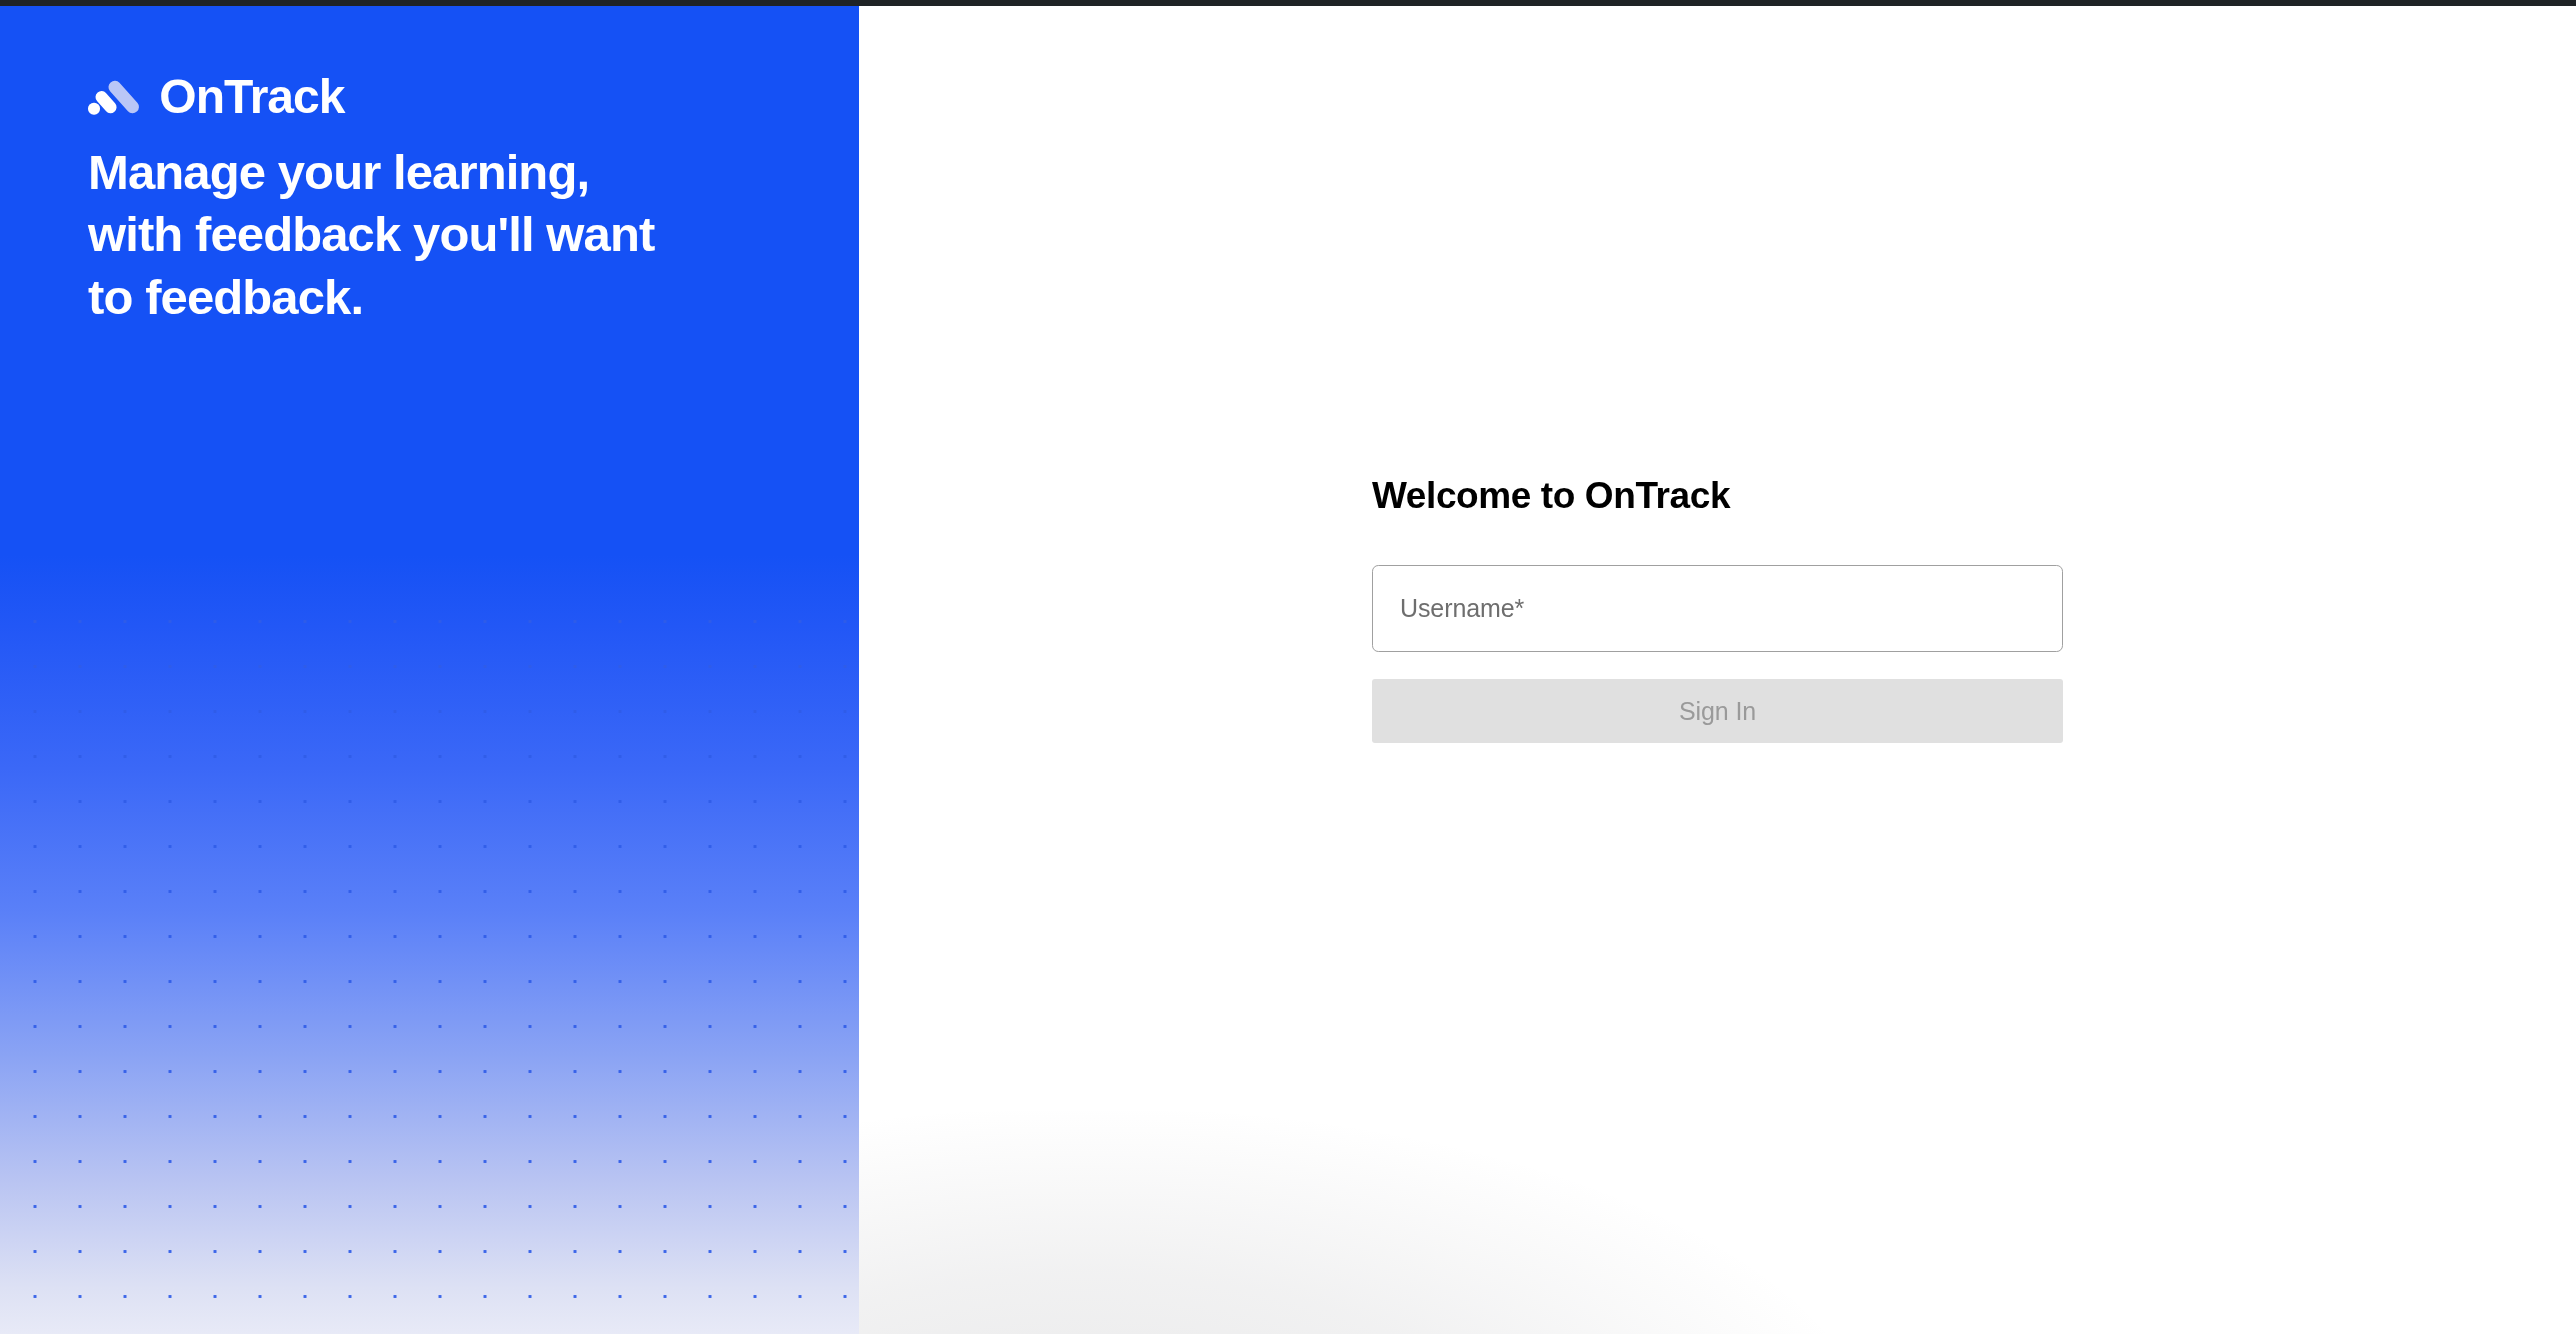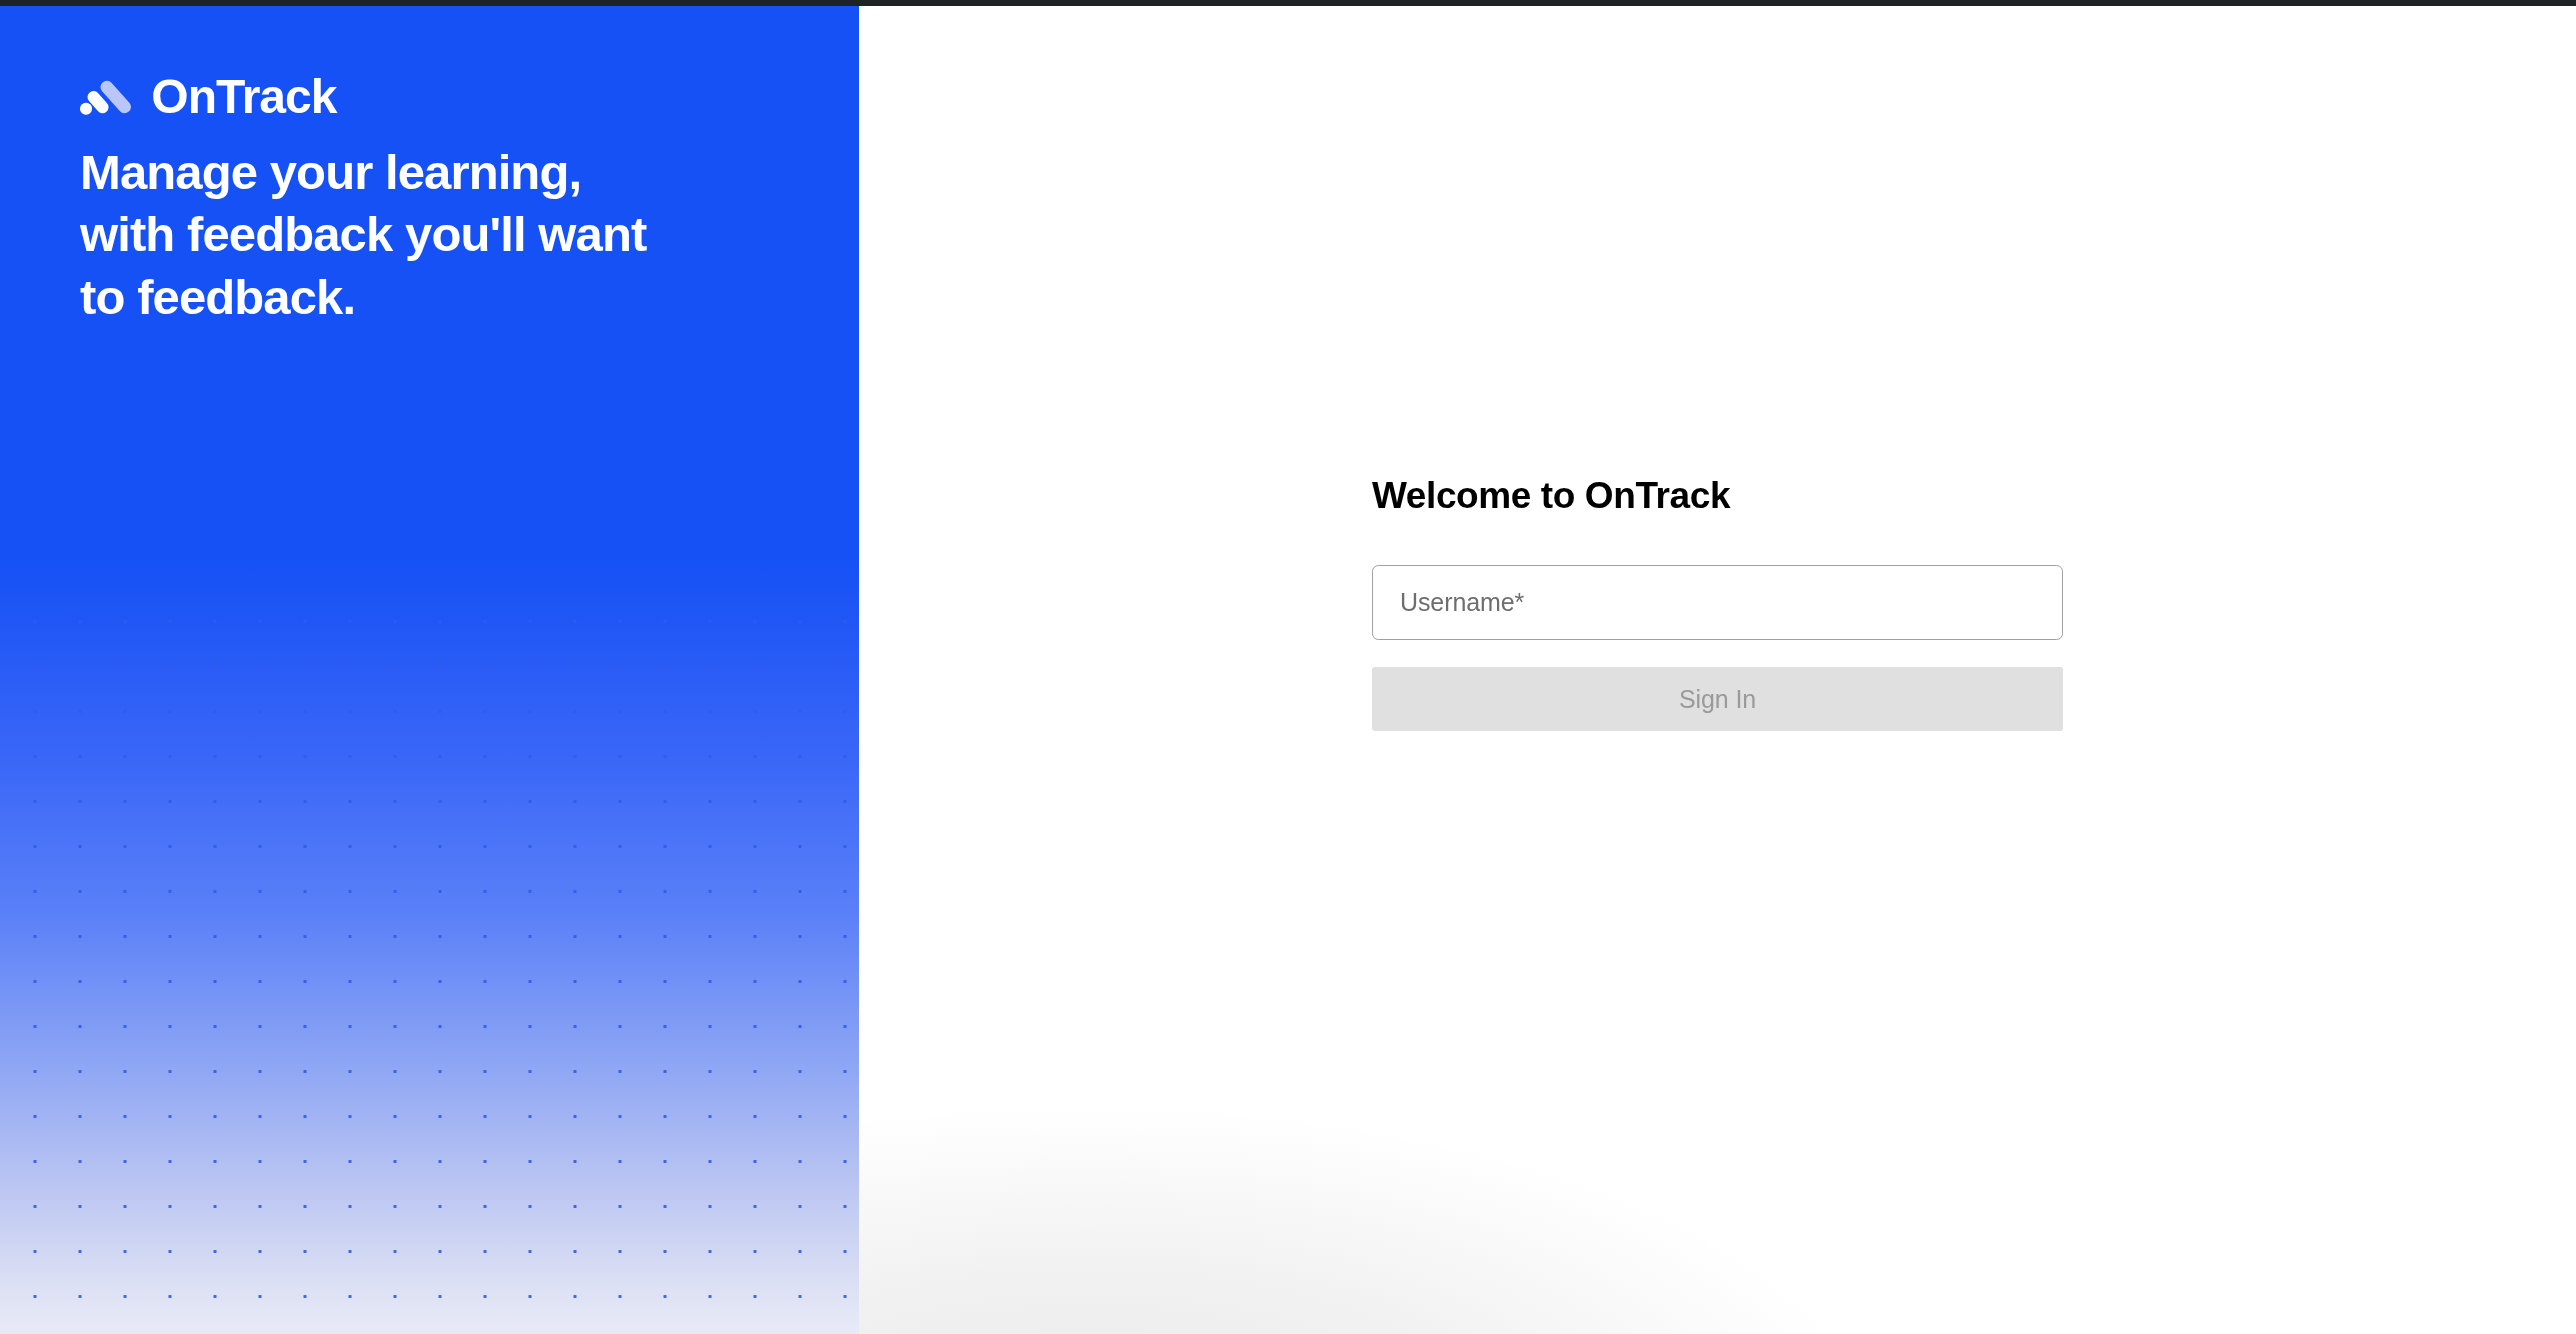--- a/index.html
+++ b/index.html
@@ -61,21 +61,21 @@
     background-image:
       radial-gradient(#2f5ce8 1.4px, rgba(0,0,0,0) 1.6px);
     background-size: 45px 45px;
     background-position: 12.5px 9px;
     opacity: 0.92;
     pointer-events: none;
   }
 
   .brand-content {
     position: absolute;
-    left: 80px;
+    left: 88px;
     top: 73px;
     width: 707px;
     z-index: 3;
   }
 
   .logo-row {
     display: flex;
     align-items: center;
     gap: 14.3px;
     margin-bottom: 19.7px;
@@ -137,21 +137,21 @@
     font-size: 37px;
     font-weight: 700;
     letter-spacing: -0.4px;
     color: #000000;
     line-height: 1.2;
     margin-bottom: 47px;
   }
 
   .field {
     width: 691px;
-    height: 75px;
+    height: 87px;
     border: 1.4px solid #a0a0a0;
     border-radius: 6.3px;
     background: #ffffff;
     display: flex;
     align-items: center;
     padding: 12px 27px;
     margin-bottom: 27px;
   }
 
   .field-input {

